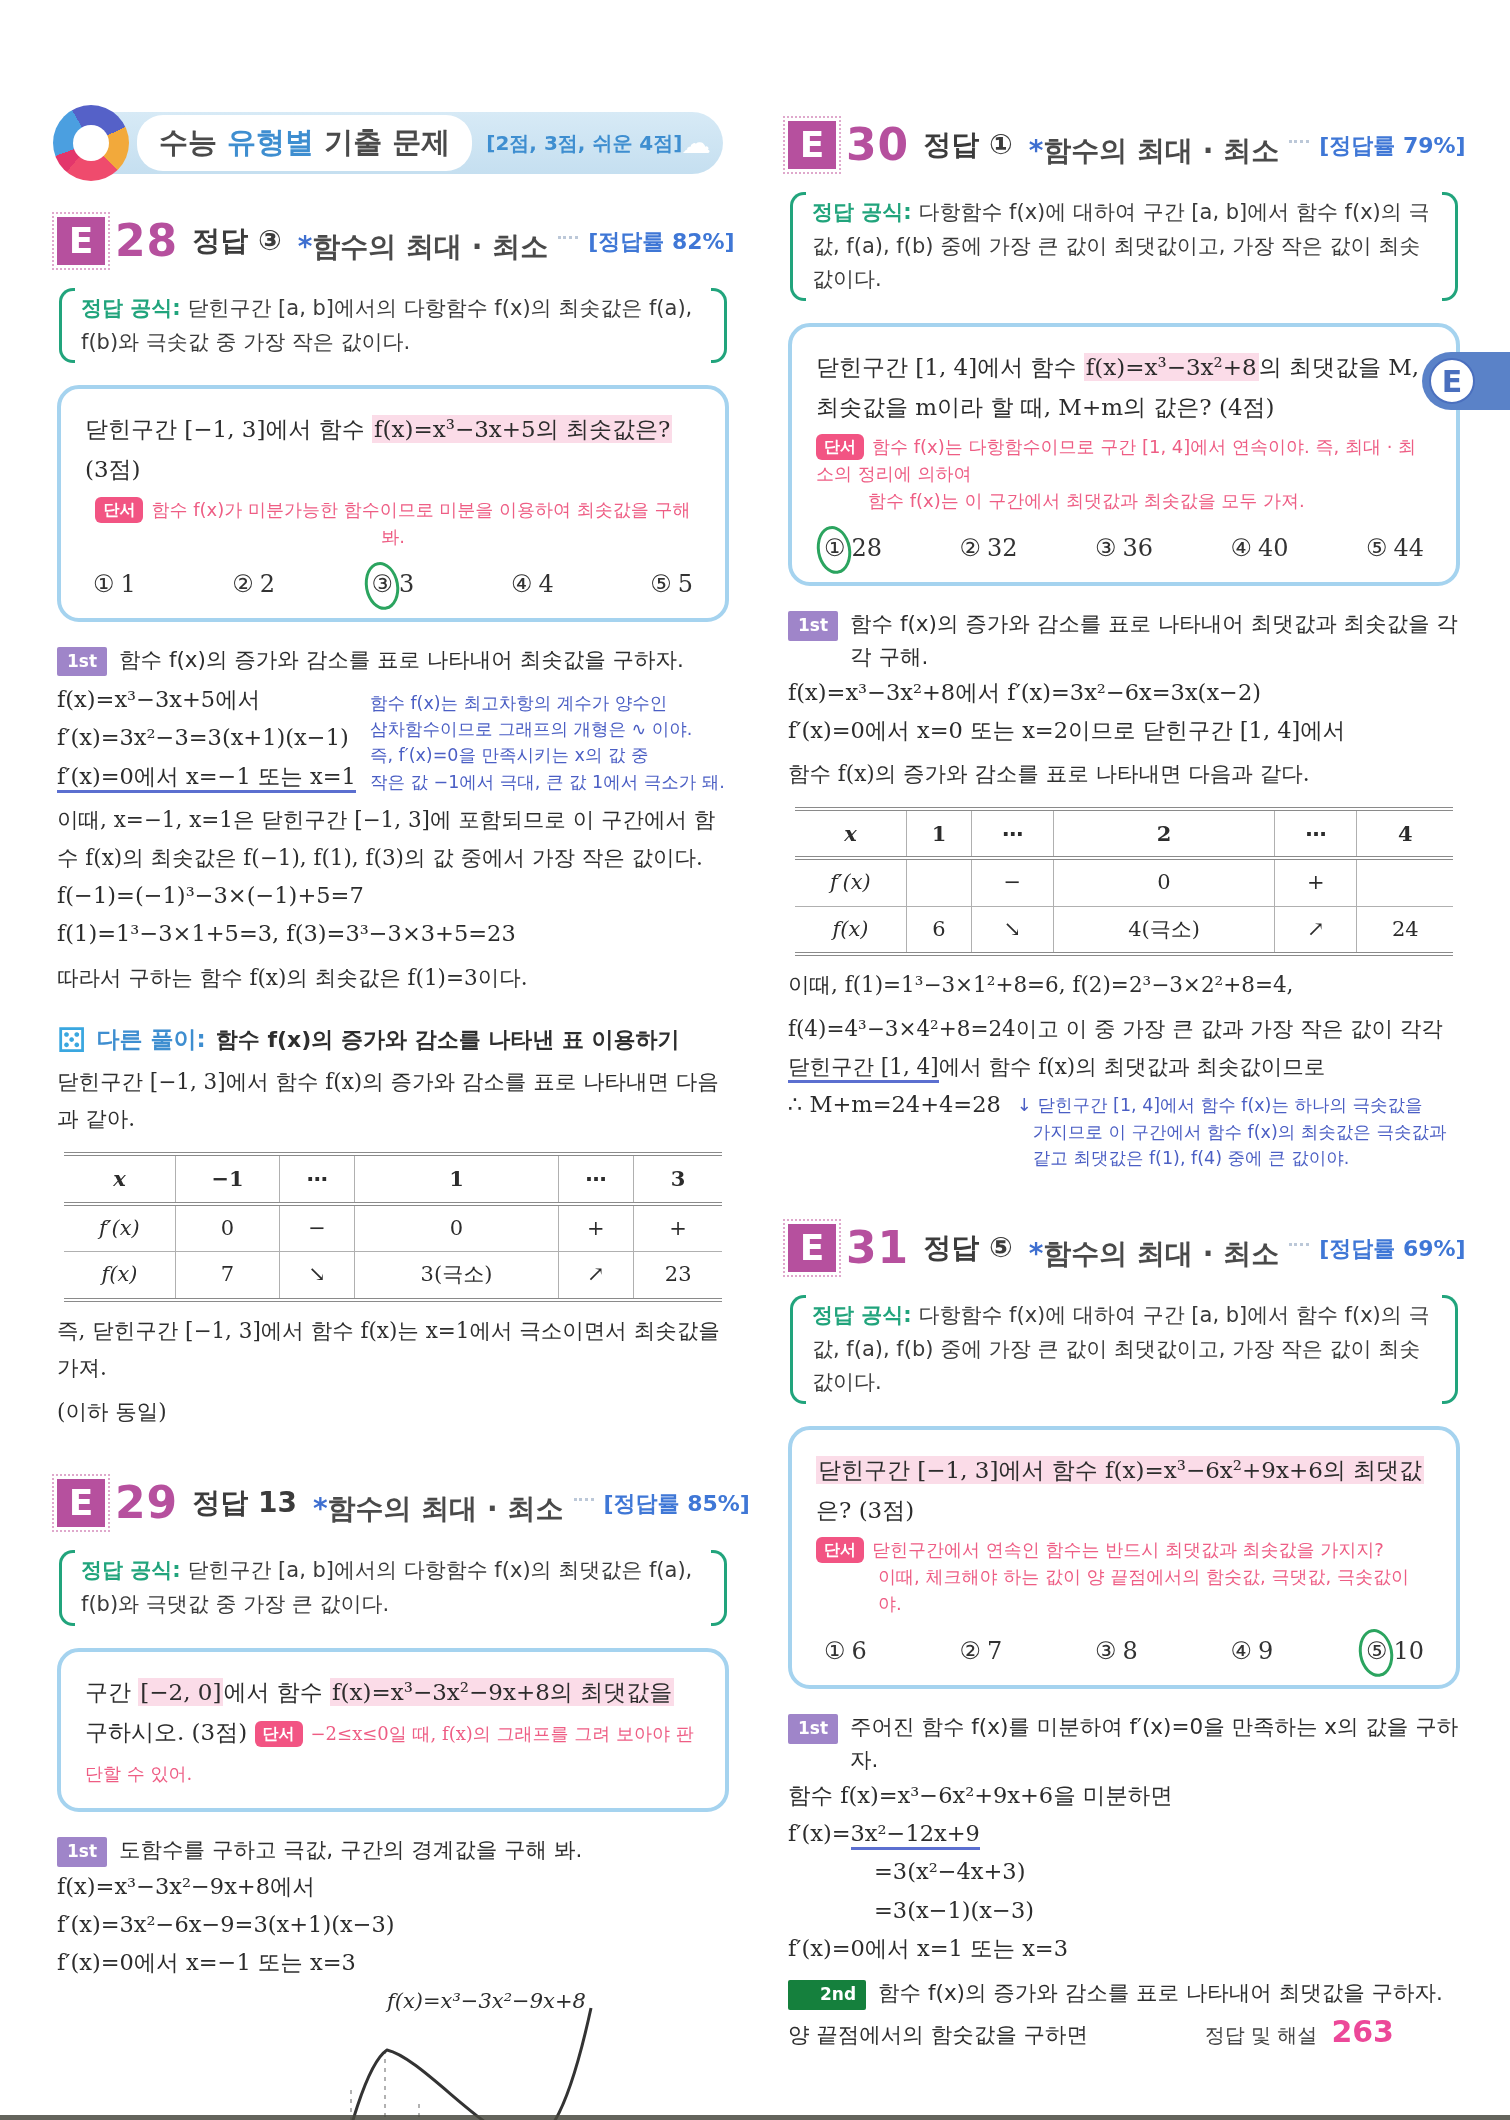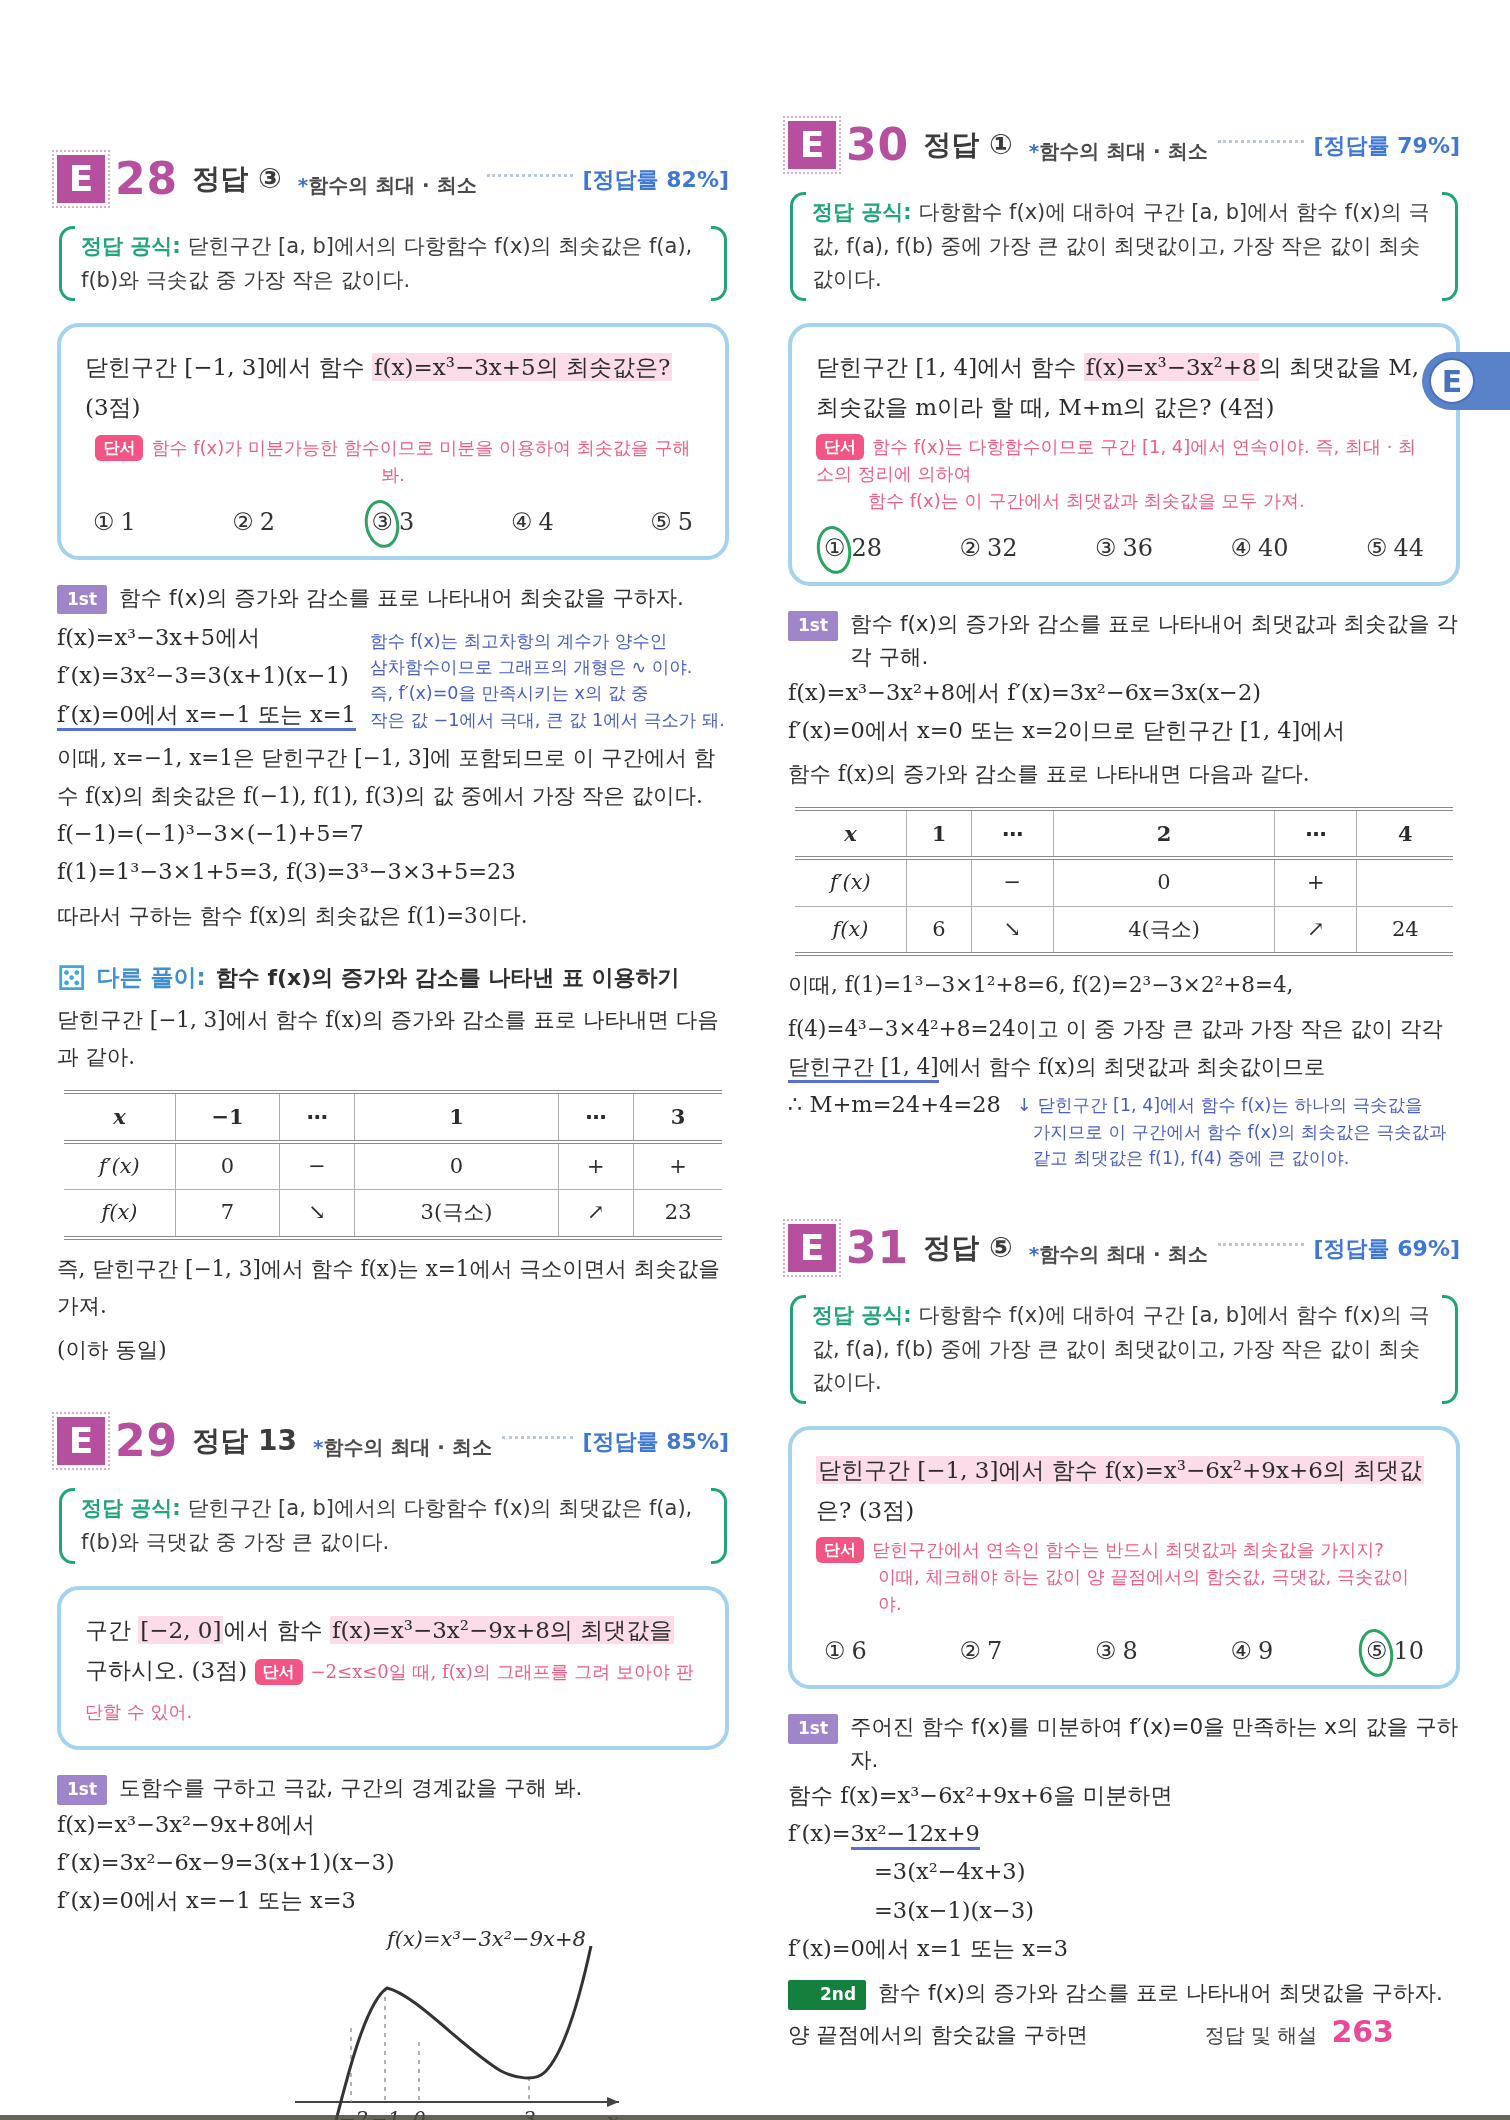--- a/index.html
+++ b/index.html
@@ -20,21 +20,21 @@
   .hdr-accent{color:#3e8ed0;}
   .hdr-note{color:#3e8ed0;font-weight:bold;font-size:20px;margin-left:14px;white-space:nowrap;}
   .cloud{position:absolute;right:12px;top:8px;color:#ffffff;font-size:30px;}
 
   
   .phead{display:flex;align-items:center;margin-top:34px;margin-bottom:6px;}
   .ebox{width:48px;height:48px;background:#b6509e;color:#fff;display:flex;align-items:center;justify-content:center;
         font-size:36px;font-weight:bold;outline:2px dotted #dfa8cc;outline-offset:3px;flex:none;}
   .enum{font-size:44px;font-weight:bold;color:#b6509e;margin:0 14px 0 10px;letter-spacing:1px;}
   .alabel{font-size:28px;font-weight:bold;color:#3c3c3c;white-space:nowrap;}
-  .topic{font-size:20px;font-weight:bold;color:#4a4a4a;margin-left:16px;white-space:nowrap;margin-top:11px;}
+  .topic{font-size:28px;font-weight:bold;color:#4a4a4a;margin-left:16px;white-space:nowrap;margin-top:11px;}
   .star{color:#3e6fd0;}
   .leader{flex:1;border-bottom:3px dotted #bcc8d8;margin:0 10px 8px 10px;min-width:20px;}
   .rate{font-size:22px;font-weight:bold;color:#3f77d6;white-space:nowrap;}
 
   
   .fbox{position:relative;margin:10px 2px 0 2px;padding:8px 22px;font-size:21px;line-height:1.6;color:#3a3a3a;}
   .fbox::before,.fbox::after{content:"";position:absolute;top:4px;bottom:4px;width:13px;border:3px solid #21a47c;}
   .fbox::before{left:0;border-right:none;border-radius:14px 0 0 14px;}
   .fbox::after{right:0;border-left:none;border-radius:0 14px 14px 0;}
   .flabel{color:#21a47c;font-weight:bold;}
@@ -101,20 +101,26 @@
   .notecol{margin-top:2px;}
   .arrowdn{color:#4a5ec4;font-size:18px;}
 </style>
 </head>
 <body>
 
 <div class="page">
 
   <div class="col col-left">
 
+    <div class="hdr">
+      <div class="donut"></div>
+      <div class="hdr-pill"><span>수능 </span><span class="hdr-accent">유형별</span><span> 기출 문제</span></div>
+      <div class="hdr-note">[2점, 3점, 쉬운 4점]</div>
+      <div class="cloud">☁</div>
+    </div>
 
     <div class="phead">
       <div class="ebox">E</div>
       <div class="enum">28</div>
       <div class="alabel">정답 ③</div>
       <div class="topic"><span class="star">*</span><span>함수의 최대 · 최소</span></div>
       <div class="leader"></div>
       <div class="rate">[정답률 82%]</div>
     </div>
 

